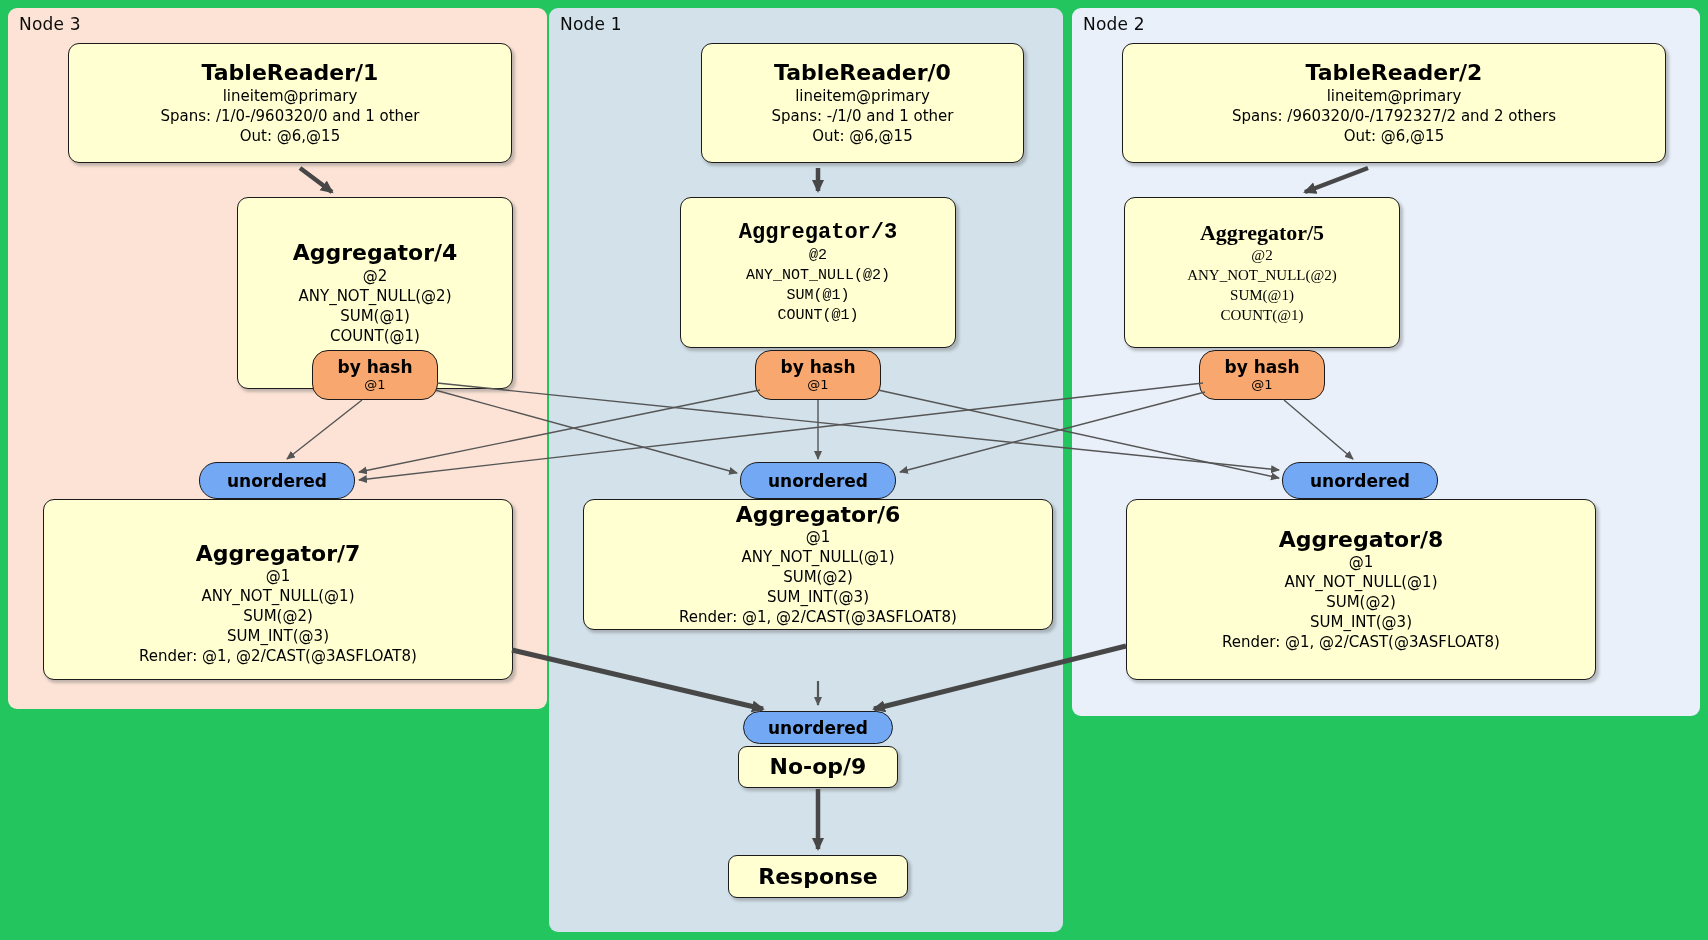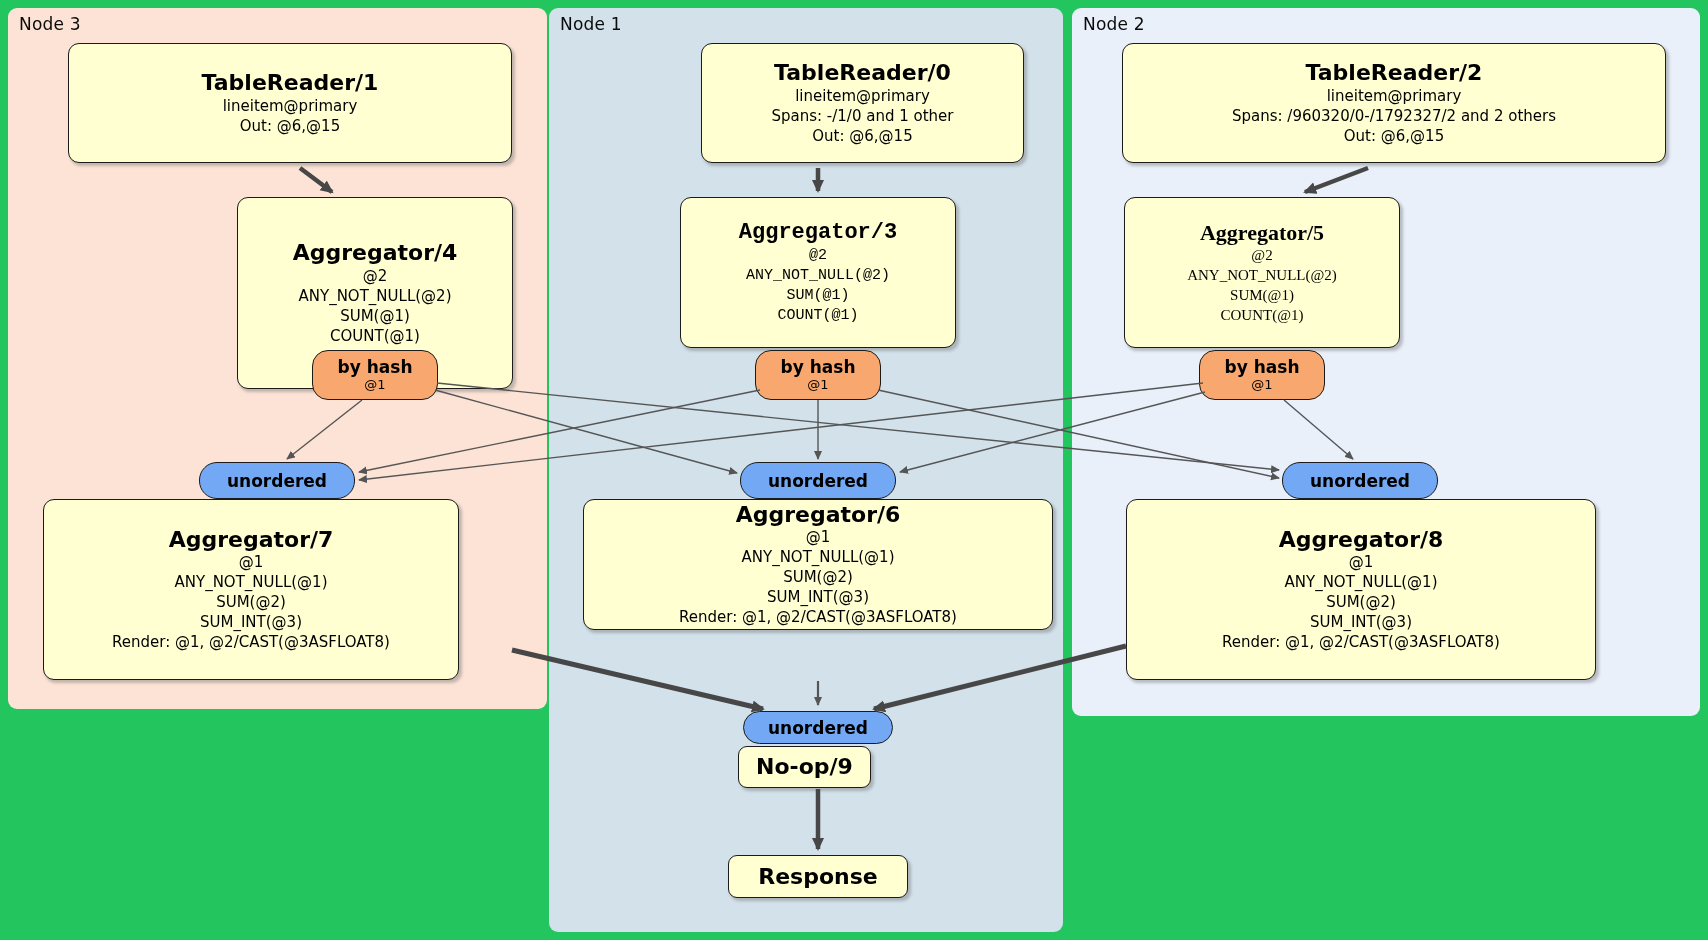--- a/index.html
+++ b/index.html
@@ -49,20 +49,21 @@
   <div class="region" style="left:549px; top:8px; width:514px; height:924px; background:#d2e1ea;">
     <div class="region-label">Node 1</div>
   </div>
   <div class="region" style="left:1072px; top:8px; width:628px; height:708px; background:#e9f0fa;">
     <div class="region-label">Node 2</div>
   </div>
 
   <div class="pbox" style="left:68px; top:43px; width:444px; height:120px;">
     <div class="ptitle">TableReader/1</div>
     <div class="pline">lineitem@primary</div>
+    <div class="pline">Spans: /1/0-/960320/0 and 1 other</div>
     <div class="pline">Out: @6,@15</div>
   </div>
   <div class="pbox" style="left:657px; top:43px; width:323px; height:120px;margin-left:44px;">
     <div class="ptitle">TableReader/0</div>
     <div class="pline">lineitem@primary</div>
     <div class="pline">Spans: -/1/0 and 1 other</div>
     <div class="pline">Out: @6,@15</div>
   </div>
   <div class="pbox" style="left:1122px; top:43px; width:544px; height:120px;">
     <div class="ptitle">TableReader/2</div>
@@ -109,21 +110,21 @@
   <div class="badge badge-unordered" style="left:199px; top:462px; width:156px; height:37px;">
     <div class="blabel">unordered</div>
   </div>
   <div class="badge badge-unordered" style="left:740px; top:462px; width:156px; height:37px;">
     <div class="blabel">unordered</div>
   </div>
   <div class="badge badge-unordered" style="left:1282px; top:462px; width:156px; height:37px;">
     <div class="blabel">unordered</div>
   </div>
 
-  <div class="pbox" style="left:43px; top:499px; width:416px; height:181px;">
+  <div class="pbox" style="left:43px; top:499px; width:470px; height:181px;justify-content:flex-end;">
     <div class="ptitle">Aggregator/7</div>
     <div class="pline">@1</div>
     <div class="pline">ANY_NOT_NULL(@1)</div>
     <div class="pline">SUM(@2)</div>
     <div class="pline">SUM_INT(@3)</div>
     <div class="pline">Render: @1, @2/CAST(@3ASFLOAT8)</div>
   </div>
   <div class="pbox" style="left:583px; top:499px; width:470px; height:131px;">
     <div class="ptitle">Aggregator/6</div>
     <div class="pline">@1</div>
@@ -137,21 +138,21 @@
     <div class="pline">@1</div>
     <div class="pline">ANY_NOT_NULL(@1)</div>
     <div class="pline">SUM(@2)</div>
     <div class="pline">SUM_INT(@3)</div>
     <div class="pline">Render: @1, @2/CAST(@3ASFLOAT8)</div>
   </div>
 
   <div class="badge badge-unordered" style="left:743px; top:711px; width:150px; height:33px;">
     <div class="blabel">unordered</div>
   </div>
-  <div class="pbox" style="left:738px; top:746px; width:133px; height:42px; border-radius:9px;">
+  <div class="pbox" style="left:738px; top:746px; width:160px; height:42px; border-radius:9px;">
     <div class="ptitle">No-op/9</div>
   </div>
   <div class="pbox" style="left:728px; top:855px; width:180px; height:43px; border-radius:9px;">
     <div class="ptitle">Response</div>
   </div>
 
   <svg id="edges" width="1708" height="940" viewBox="0 0 1708 940">
     <defs>
       <marker id="ah-thin" markerWidth="10" markerHeight="10" refX="8" refY="4" orient="auto" markerUnits="userSpaceOnUse">
         <path d="M0,0 L9,4 L0,8 z" fill="#555555"></path>

